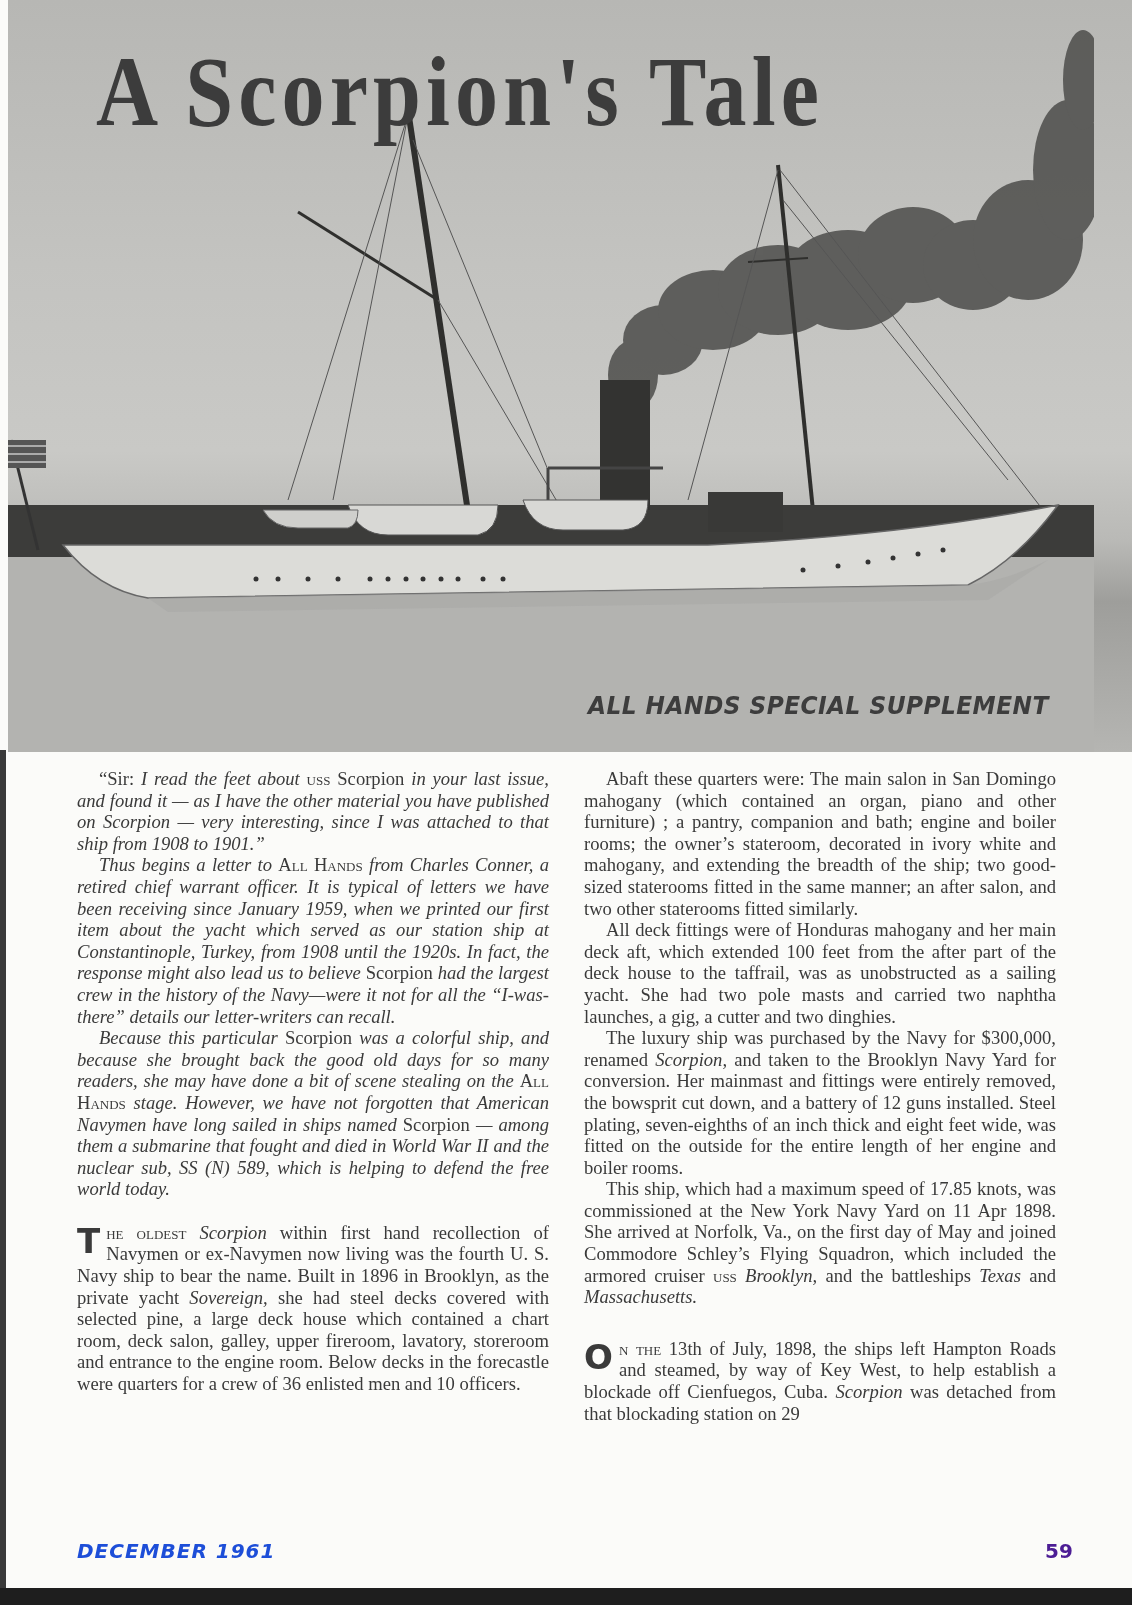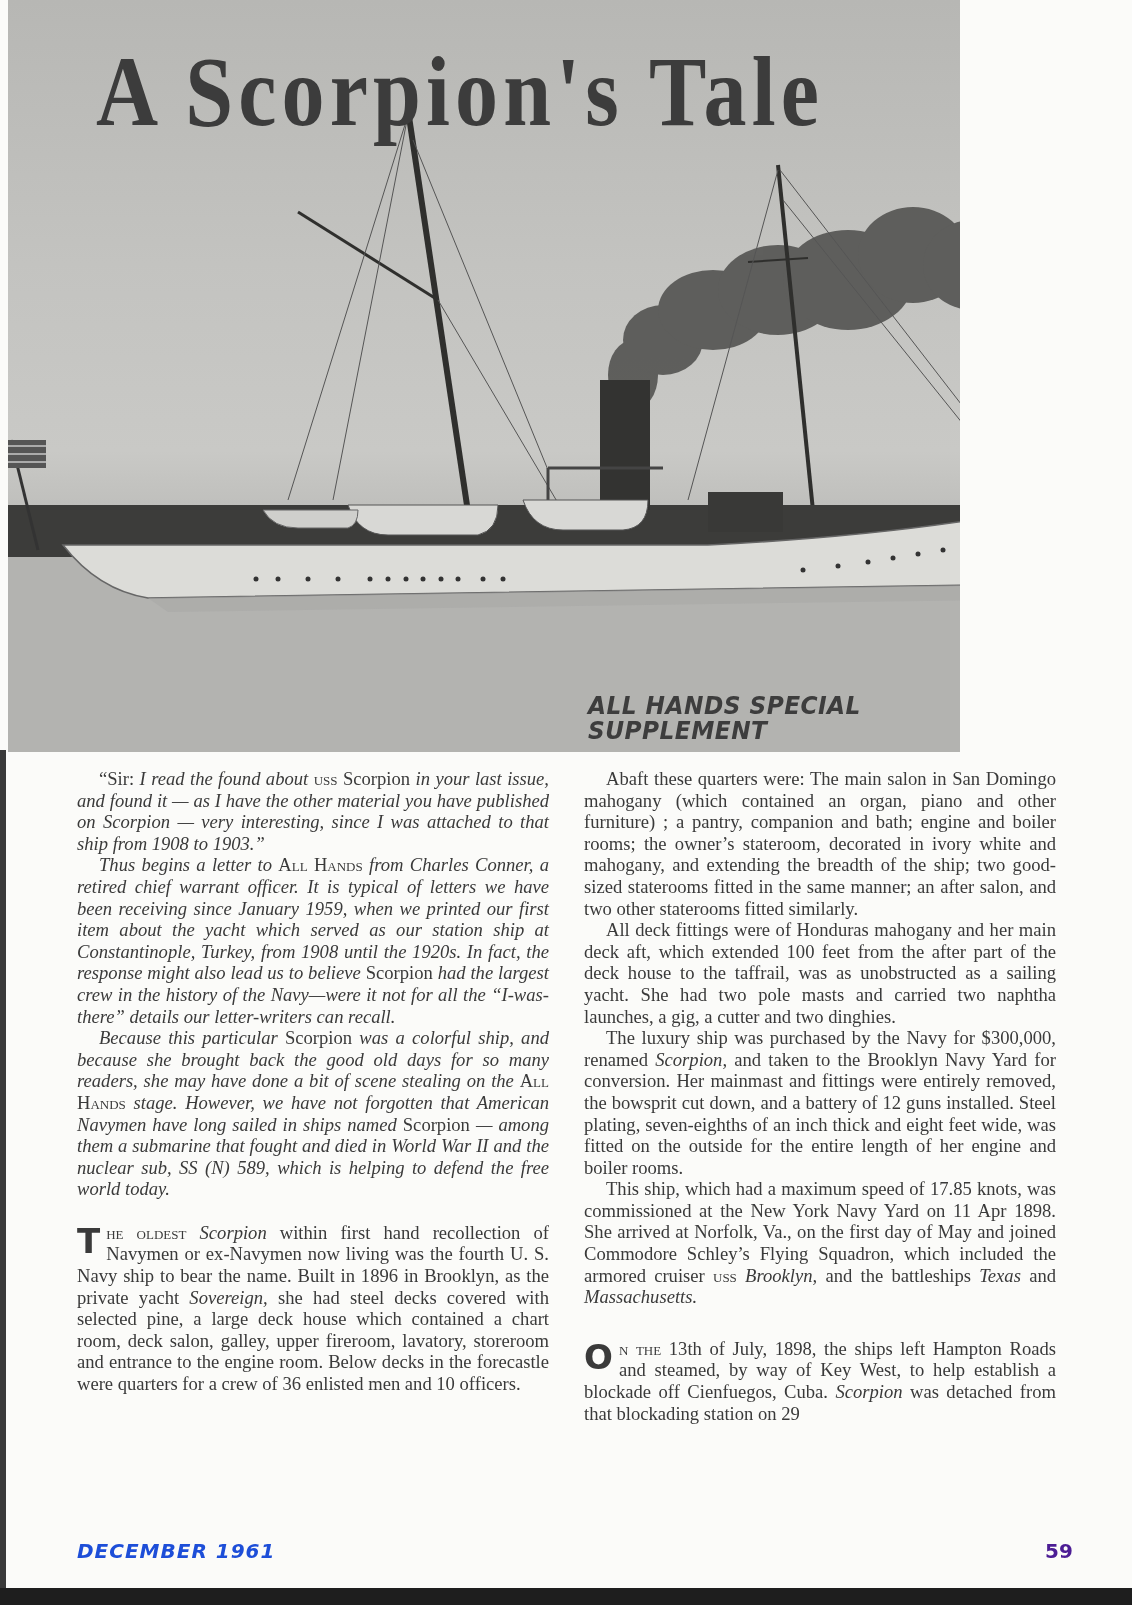--- a/index.html
+++ b/index.html
@@ -7,21 +7,21 @@
     width: 1132px; height: 1605px; position: relative; overflow: hidden;
     background: #fbfbf9; color: #3a3a3a;
     font-family: "Liberation Serif", "DejaVu Serif", serif;
   }
   .left-bar { position: absolute; left: 0; top: 750px; width: 6px; height: 855px; background: #3a3a3a; }
   .bottom-bar { position: absolute; left: 0; top: 1588px; width: 1132px; height: 17px; background: #1e1e1e; }
   .top-rule { position: absolute; left: 8px; top: 10px; width: 45px; height: 2px; background: #777; }
 
   
   .photo {
-    position: absolute; left: 8px; top: 0; width: 952px; height: 752px; overflow: hidden;
+    position: absolute; left: 8px; top: 0; width: 1124px; height: 752px; overflow: hidden;
     background: linear-gradient(180deg, #b7b7b4 0%, #c3c3c0 35%, #c9c9c6 60%, #b9b9b6 72%, #9e9e9b 80%, #b5b5b2 100%);
   }
   .photo svg { position: absolute; left: 0; top: 0; }
   .title {
     position: absolute; left: 88px; top: 42px; margin: 0;
     font-family: "Liberation Serif", "DejaVu Serif", serif; font-weight: 700;
     font-size: 100px; letter-spacing: 6px; color: #3c3c3c;
     transform: scaleX(0.86); transform-origin: left top; line-height: 1;
   }
   .supplement {
@@ -141,21 +141,21 @@
         <line x1="0" y1="454" x2="38" y2="454"></line>
         <line x1="0" y1="462" x2="38" y2="462"></line>
       </g>
   </svg>
   <h1 class="title">A Scorpion's Tale</h1>
   <div class="supplement">ALL HANDS SPECIAL SUPPLEMENT</div>
 </div>
 
 <div class="col col1">
   <div class="intro">
-    <p><span class="rom">“Sir: </span><span>I read the found about </span><span class="sc">uss</span><span class="rom"> Scorpion </span><span>in your last issue, and found it — as I have the other material you have published on Scorpion — very interesting, since I was attached to that ship from 1908 to 1903.”</span></p>
+    <p><span class="rom">“Sir: </span><span>I read the feet about </span><span class="sc">uss</span><span class="rom"> Scorpion </span><span>in your last issue, and found it — as I have the other material you have published on Scorpion — very interesting, since I was attached to that ship from 1908 to 1901.”</span></p>
     <p><span>Thus begins a letter to </span><span class="sc">All Hands</span><span> from Charles Conner, a retired chief warrant officer. It is typical of letters we have been receiving since January 1959, when we printed our first item about the yacht which served as our station ship at Constantinople, Turkey, from 1908 until the 1920s. In fact, the response might also lead us to believe </span><span class="rom">Scorpion</span><span> had the largest crew in the history of the Navy—were it not for all the “I-was-there” details our letter-writers can recall.</span></p>
     <p><span>Because this particular </span><span class="rom">Scorpion</span><span> was a colorful ship, and because she brought back the good old days for so many readers, she may have done a bit of scene stealing on the </span><span class="sc">All Hands</span><span> stage. However, we have not forgotten that American Navymen have long sailed in ships named </span><span class="rom">Scorpion</span><span> — among them a submarine that fought and died in World War II and the nuclear sub, SS (N) 589, which is helping to defend the free world today.</span></p>
   </div>
   <div class="gap"></div>
   <p class="noindent"><span class="dropcap">T</span><span class="lead">he oldest </span><span class="it">Scorpion</span><span> within first hand recollection of Navymen or ex-Navymen now living was the fourth U. S. Navy ship to bear the name. Built in 1896 in Brooklyn, as the private yacht </span><span class="it">Sovereign,</span><span> she had steel decks covered with selected pine, a large deck house which contained a chart room, deck salon, galley, upper fireroom, lavatory, storeroom and entrance to the engine room. Below decks in the forecastle were quarters for a crew of 36 enlisted men and 10 officers.</span></p>
 </div>
 
 <div class="col col2">
   <p>Abaft these quarters were: The main salon in San Domingo mahogany (which contained an organ, piano and other furniture) ; a pantry, companion and bath; engine and boiler rooms; the owner’s stateroom, decorated in ivory white and mahogany, and extending the breadth of the ship; two good-sized staterooms fitted in the same manner; an after salon, and two other staterooms fitted similarly.</p>
   <p>All deck fittings were of Honduras mahogany and her main deck aft, which extended 100 feet from the after part of the deck house to the taffrail, was as unobstructed as a sailing yacht. She had two pole masts and carried two naphtha launches, a gig, a cutter and two dinghies.</p>

